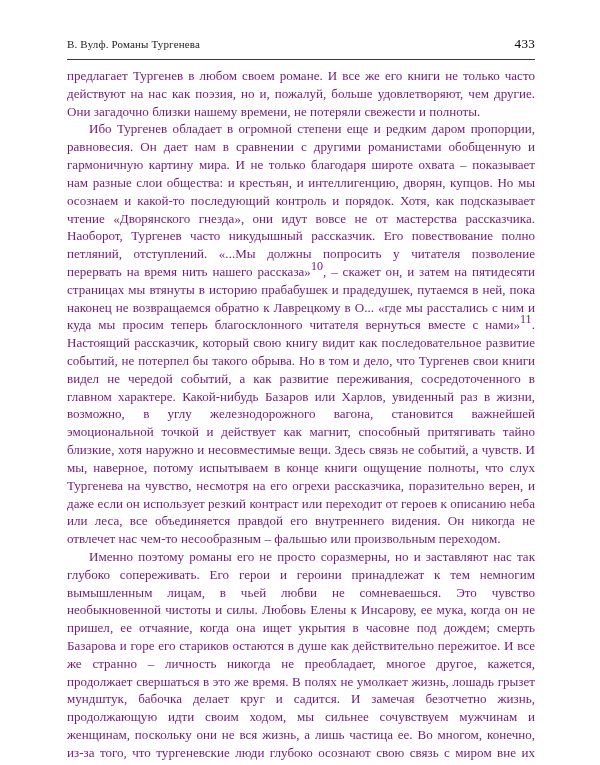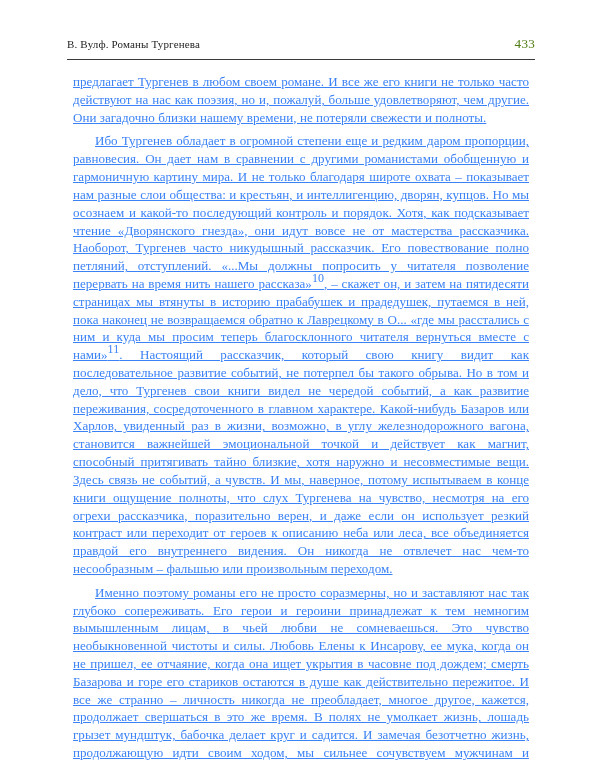--- a/index.html
+++ b/index.html
@@ -40,50 +40,49 @@
     letter-spacing: 0.15px;
     color: #1f1f1f;
     white-space: nowrap;
   }
   .running-head-folio {
     position: absolute;
     right: 0;
     top: -2px;
     font-size: 13.2px;
     letter-spacing: 0.2px;
-    color: #4d7c0f;
+    color: #000000;
   }
   .head-rule {
     position: absolute;
     left: 67px;
     top: 59px;
     width: 468px;
     height: 1px;
     background: #3a3a3a;
   }
 
   
   .textblock {
     position: absolute;
     left: 67px;
     top: 67px;
     width: 468px;
   }
 
   p.para {
-    margin: 6px;
+    margin: 0;
     text-align: justify;
     text-align-last: left;
     font-size: 13.05px;
     line-height: 17.82px;
     letter-spacing: 0.01px;
     word-spacing: 0.1px;
-    color: #3b82f6;
+    color: #701a75;
     hyphens: none;
-    text-decoration: underline;
   }
   p.para.indent {
     text-indent: 22px;
   }
 
   sup.fn {
     font-size: 12px;
     line-height: 0;
     vertical-align: 0.52em;
     letter-spacing: 0.1px;

